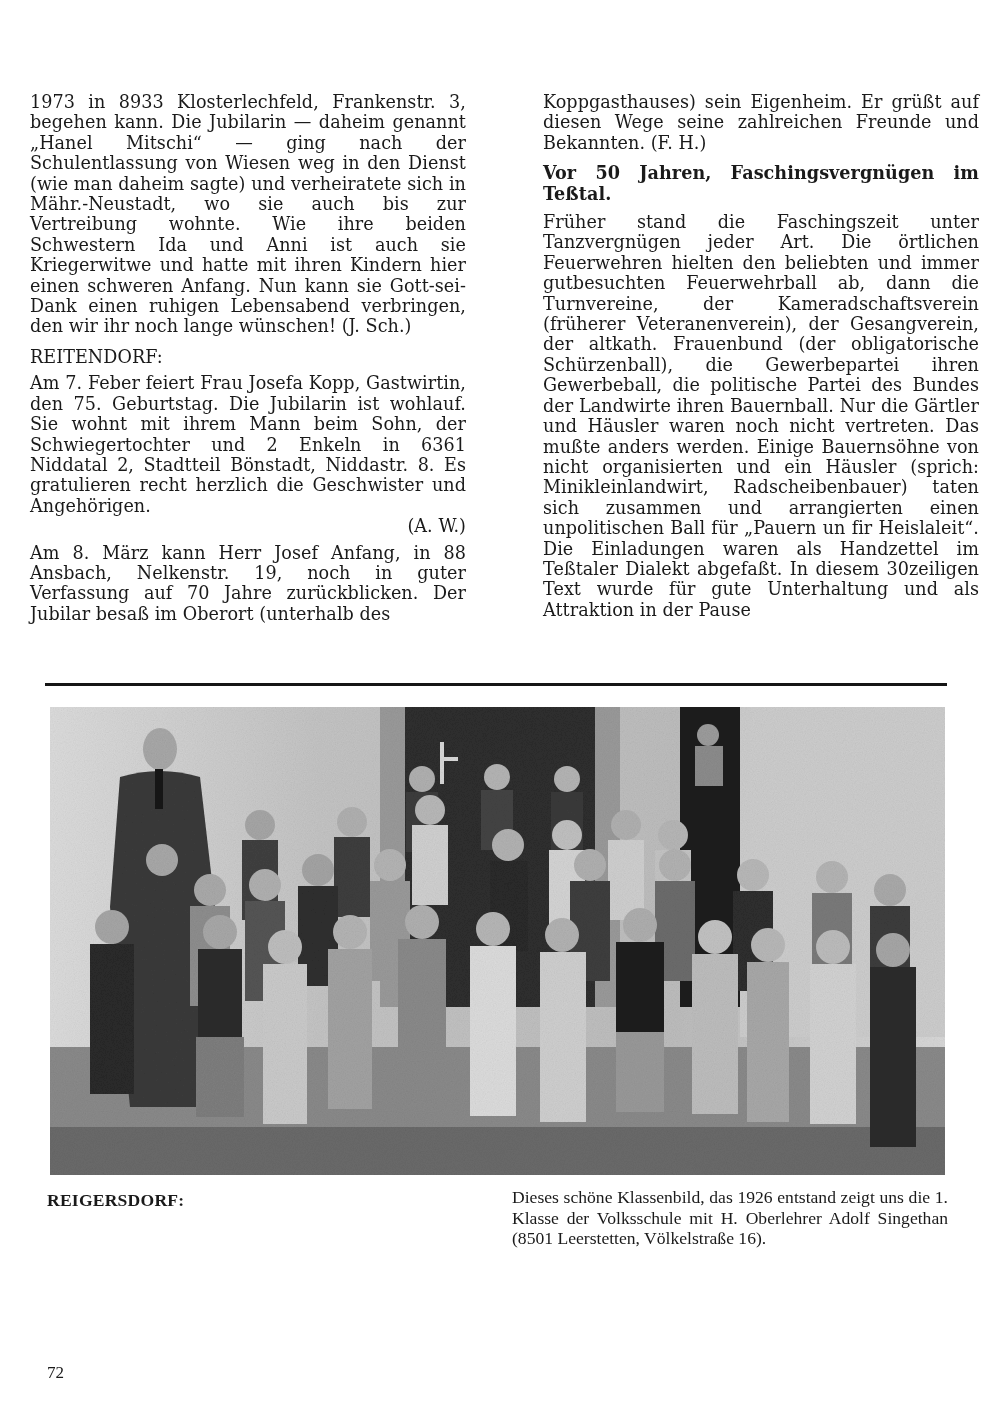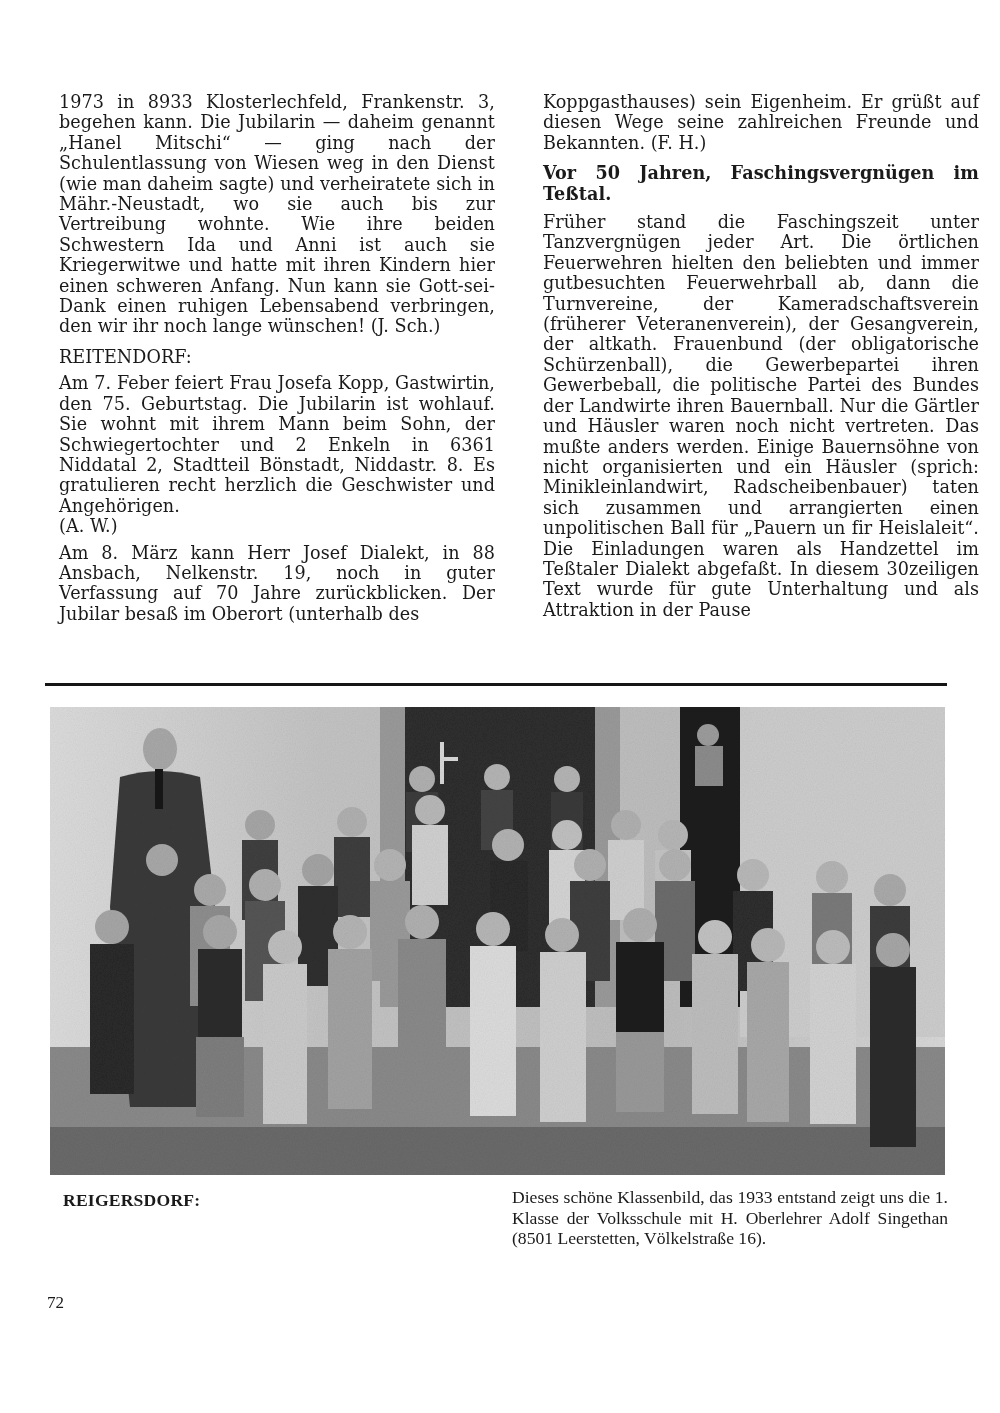--- a/index.html
+++ b/index.html
@@ -1,46 +1,46 @@
 <!DOCTYPE html>
 <html><head>
 <meta charset="utf-8">
 <style>
   html, body { margin: 0; padding: 0; background: #ffffff; }
   body { width: 1000px; height: 1413px; position: relative; overflow: hidden;
          font-family: "DejaVu Serif", "Liberation Serif", serif; color: #1a1a1a; }
   .col { position: absolute; top: 92px; width: 436px; font-size: 17.6px; line-height: 20.4px;
          text-align: justify; letter-spacing: 0.05px; }
-  .col-left { left: 59px; }
+  .col-left { left: 30px; }
   .col-right { left: 543px; }
   .col p { margin: 0; }
   .col p + p { margin-top: 6px; }
   .heading { font-weight: normal; margin: 10px 0 6px 0 !important; }
   .heading-right { font-weight: bold; margin: 10px 0 8px 0 !important; text-align: justify; }
-  .right-align { }
+  .right-align { text-align: right; }
   b { font-weight: normal; }
   .rule { position: absolute; left: 45px; top: 683px; width: 902px; height: 3px; background: #151515; }
   .photo { position: absolute; left: 50px; top: 707px; width: 895px; height: 468px; overflow: hidden;
            background: #cfcfcf; }
   .photo svg { display: block; }
-  .bottom-heading { position: absolute; left: 63px; top: 1190px; font-weight: bold; font-size: 17.6px;
+  .bottom-heading { position: absolute; left: 47px; top: 1190px; font-weight: bold; font-size: 17.6px;
                     font-family: "Liberation Serif", serif; letter-spacing: 0.2px; }
   .caption { position: absolute; left: 512px; top: 1187px; width: 436px; font-size: 17.6px; line-height: 20.6px;
              text-align: justify; font-family: "Liberation Serif", serif; }
-  .page-number { position: absolute; left: 47px; top: 1293px; font-size: 17px; font-family: "Liberation Serif", serif; }
+  .page-number { position: absolute; left: 47px; top: 1363px; font-size: 17px; font-family: "Liberation Serif", serif; }
 </style>
 </head>
 <body>
 
 <div class="col col-left">
   <p>1973 in 8933 Klosterlechfeld, Frankenstr. 3, begehen kann. Die Jubilarin — daheim genannt „Hanel Mitschi“ — ging nach der Schulentlassung von Wiesen weg in den Dienst (wie man daheim sagte) und verheiratete sich in Mähr.-Neustadt, wo sie auch bis zur Vertreibung wohnte. Wie ihre beiden Schwestern Ida und Anni ist auch sie Kriegerwitwe und hatte mit ihren Kindern hier einen schweren Anfang. Nun kann sie Gott-sei-Dank einen ruhigen Lebensabend verbringen, den wir ihr noch lange wünschen! (J. Sch.)</p>
   <p class="heading">REITENDORF:</p>
   <p><span>Am 7. Feber feiert Frau </span><b>Josefa Kopp,</b><span> Gastwirtin, den 75. Geburtstag. Die Jubilarin ist wohlauf. Sie wohnt mit ihrem Mann beim Sohn, der Schwiegertochter und 2 Enkeln in 6361 Niddatal 2, Stadtteil Bönstadt, Niddastr. 8. Es gratulieren recht herzlich die Geschwister und Angehörigen.</span></p>
   <p class="right-align" style="margin-top:0">(A. W.)</p>
-  <p><span>Am 8. März kann Herr </span><b>Josef Dialekt,</b><span> in 88 Ansbach, Nelkenstr. 19, noch in guter Verfassung auf 70 Jahre zurückblicken. Der Jubilar besaß im Oberort (unterhalb des</span></p>
+  <p><span>Am 8. März kann Herr </span><b>Josef Anfang,</b><span> in 88 Ansbach, Nelkenstr. 19, noch in guter Verfassung auf 70 Jahre zurückblicken. Der Jubilar besaß im Oberort (unterhalb des</span></p>
 </div>
 
 <div class="col col-right">
   <p>Koppgasthauses) sein Eigenheim. Er grüßt auf diesen Wege seine zahlreichen Freunde und Bekannten. (F. H.)</p>
   <p class="heading-right">Vor 50 Jahren, Faschingsvergnügen im Teßtal.</p>
   <p>Früher stand die Faschingszeit unter Tanzvergnügen jeder Art. Die örtlichen Feuerwehren hielten den beliebten und immer gutbesuchten Feuerwehrball ab, dann die Turnvereine, der Kameradschaftsverein (früherer Veteranenverein), der Gesangverein, der altkath. Frauenbund (der obligatorische Schürzenball), die Gewerbepartei ihren Gewerbeball, die politische Partei des Bundes der Landwirte ihren Bauernball. Nur die Gärtler und Häusler waren noch nicht vertreten. Das mußte anders werden. Einige Bauernsöhne von nicht organisierten und ein Häusler (sprich: Minikleinlandwirt, Radscheibenbauer) taten sich zusammen und arrangierten einen unpolitischen Ball für „Pauern un fir Heislaleit“. Die Einladungen waren als Handzettel im Teßtaler Dialekt abgefaßt. In diesem 30zeiligen Text wurde für gute Unterhaltung und als Attraktion in der Pause</p>
 </div>
 
 <div class="rule"></div>
 
@@ -161,14 +161,14 @@
         <circle cx="783" cy="240" r="17" fill="#bcbcbc"></circle>
           <rect x="760" y="257" width="46" height="160" fill="#d2d2d2"></rect>
         <circle cx="843" cy="243" r="17" fill="#a6a6a6"></circle>
           <rect x="820" y="260" width="46" height="180" fill="#2c2c2c"></rect>
       </g>
     </g>
   </svg>
 </div>
 
 <div class="bottom-heading">REIGERSDORF:</div>
-<div class="caption">Dieses schöne Klassenbild, das 1933 entstand zeigt uns die 1. Klasse der Volksschule mit H. Oberlehrer Adolf Singethan (8501 Leerstetten, Völkelstraße 16).</div>
+<div class="caption">Dieses schöne Klassenbild, das 1926 entstand zeigt uns die 1. Klasse der Volksschule mit H. Oberlehrer Adolf Singethan (8501 Leerstetten, Völkelstraße 16).</div>
 <div class="page-number">72</div>
 
 </body></html>

